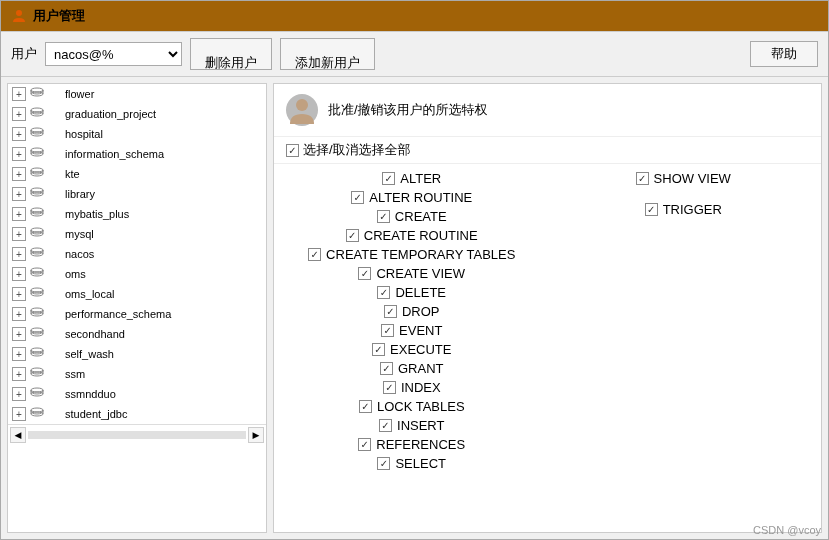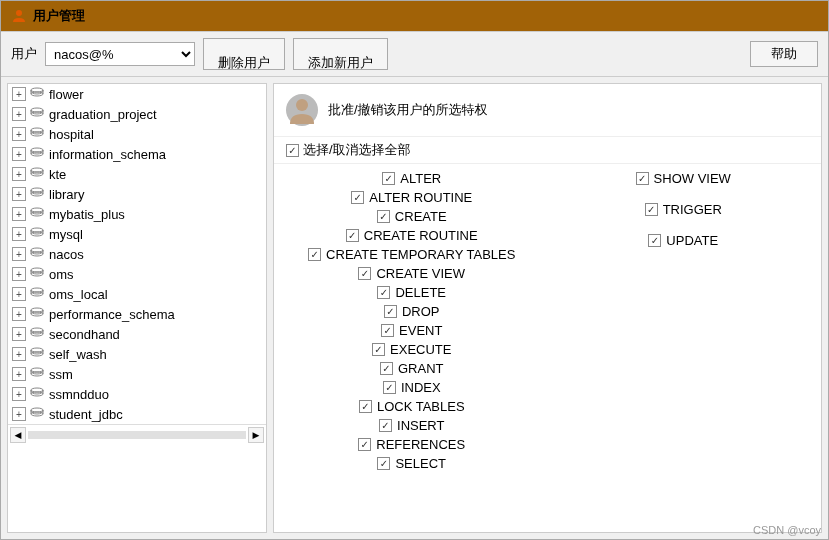--- a/index.html
+++ b/index.html
@@ -43,21 +43,21 @@
       padding: 6px 10px;
       display: flex;
       align-items: center;
       gap: 8px;
       border-bottom: 1px solid #ccc;
     }
     .toolbar-label {
       font-size: 13px;
     }
     .user-select {
-      width: 150px;
+      width: 137px;
       height: 24px;
       border: 1px solid #aaa;
       background: white;
       padding: 0 4px;
       font-size: 13px;
     }
     .toolbar-btn {
       height: 26px;
       padding: 15px 14px;
       border: 1px solid #aaa;
@@ -110,21 +110,22 @@
       flex-shrink: 0;
       color: #555;
     }
     .db-icon {
       width: 16px;
       height: 16px;
       margin-right: 4px;
       flex-shrink: 0;
     }
     .db-name {
-      font-size: 13px;
+      font-size: 11px;
+      margin-left: 16px;
     }
     .right-panel {
       flex: 1;
       background: white;
       border: 1px solid #ccc;
       display: flex;
       flex-direction: column;
       overflow: hidden;
     }
     .user-info-bar {
@@ -504,23 +505,19 @@
           </div>
           <div style="display: flex; flex-direction: column; gap: 14px;">
             <div class="priv-item">
               <div class="priv-checkbox checked"></div>
               <span>SHOW VIEW</span>
             </div>
             <div class="priv-item">
               <div class="priv-checkbox checked"></div>
               <span>TRIGGER</span>
             </div>
-            <div class="priv-item">
-              <div class="priv-checkbox checked"></div>
-              <span>UPDATE</span>
-            </div>
           </div>
         </div>
     </div>
   </div>
 </div>
 
 <div class="watermark">CSDN @vcoy</div>
 
 </body></html>

